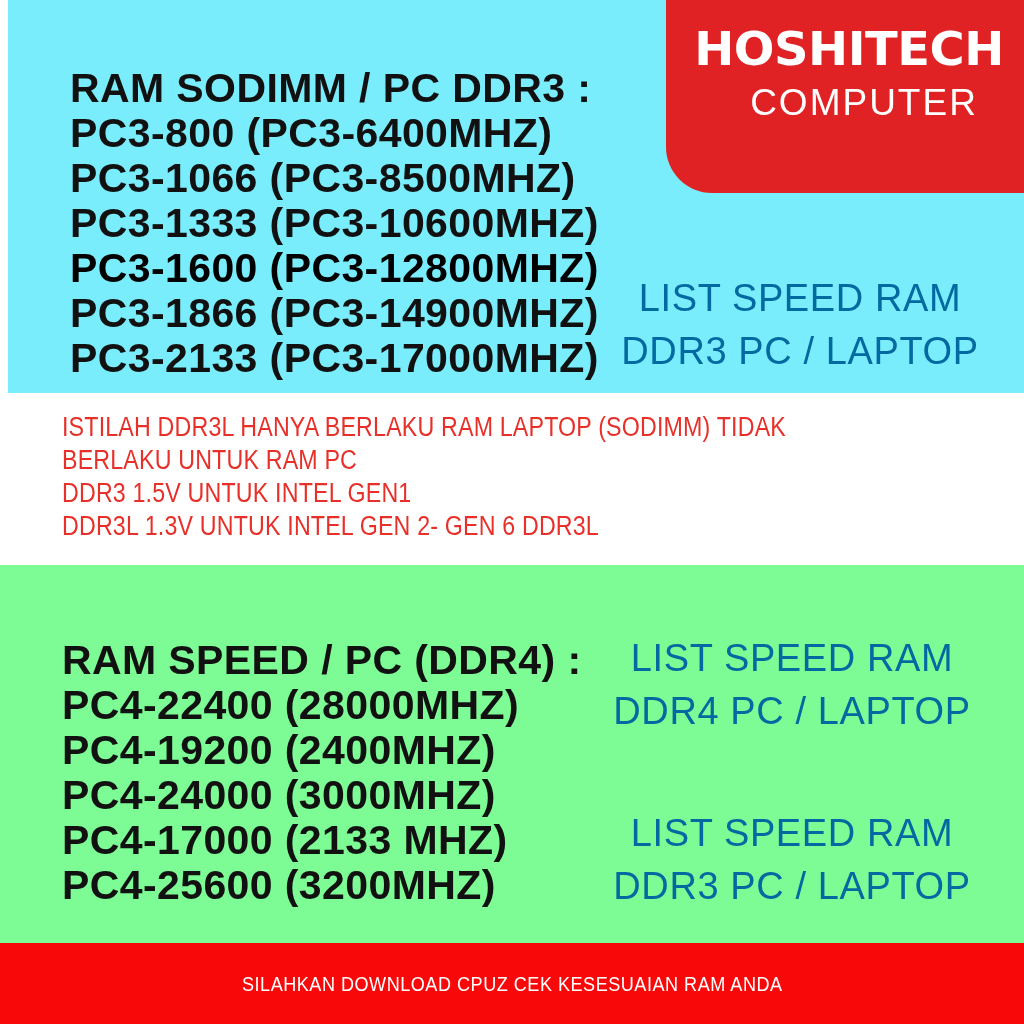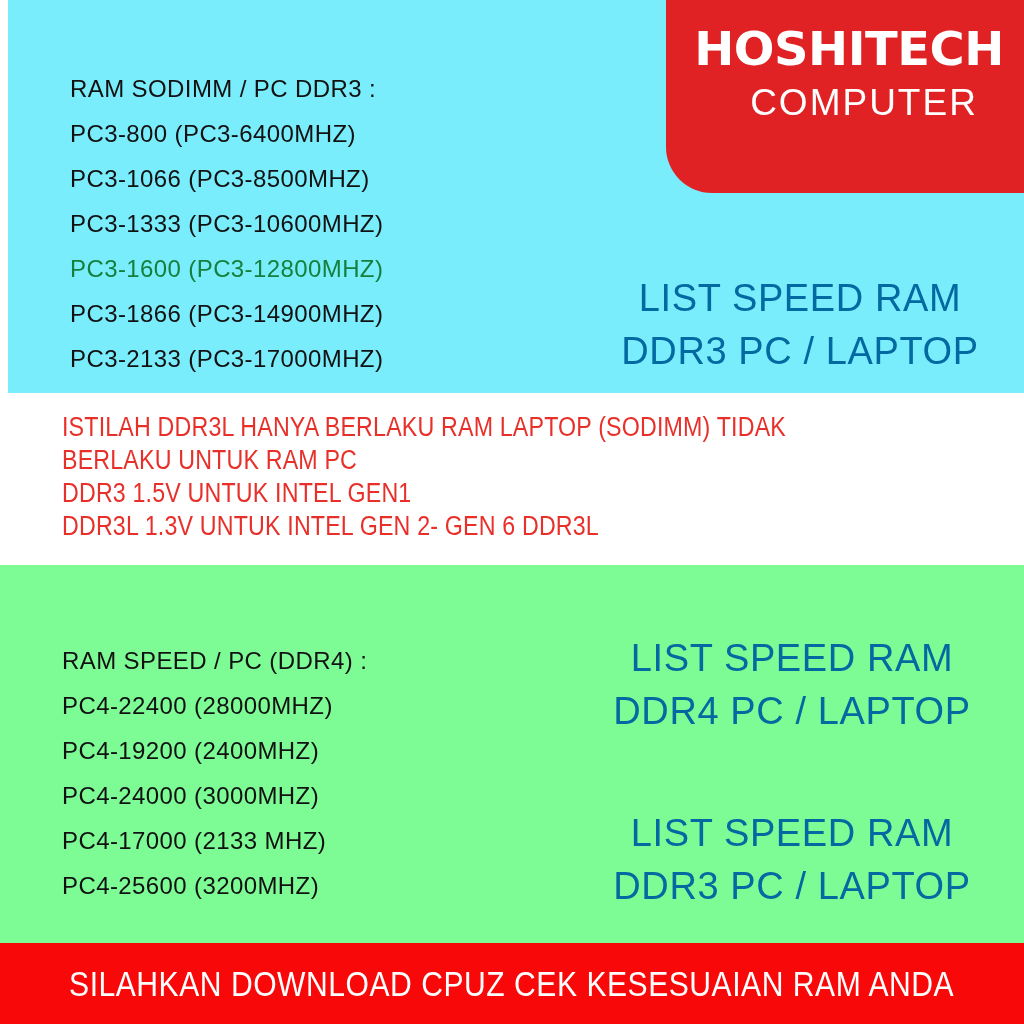--- a/index.html
+++ b/index.html
@@ -58,28 +58,29 @@
     line-height: 1.15;
     padding-left: 30px;
     font-family: "Liberation Sans", sans-serif;
     margin-top: 9px;
   }
 
   
   .speed-list {
     position: absolute;
     left: 62px;
-    font-size: 24px;
+    font-size: 41px;
     color: #111111;
     line-height: 45px;
     letter-spacing: 0.4px;
     white-space: nowrap;
+    font-weight: bold;
   }
   .speed-list .row { display: block; }
-  .speed-list .row.hl { color: #15803d; }
+  .speed-list .row.hl { color: #000000; }
   .speed-list .row.head { color: #111111; }
 
   #ddr3-list { top: 66px; }
   #ddr4-list { top: 638px; }
 
   
   .heading-block {
     position: absolute;
     font-size: 38px;
     color: #0369a1;
@@ -140,21 +141,21 @@
   .banner-text {
     position: absolute;
     left: 0;
     top: 0;
     width: 1024px;
     height: 81px;
     display: flex;
     align-items: center;
     justify-content: center;
     color: #ffffff;
-    font-size: 35px;
+    font-size: 21px;
     letter-spacing: 0.6px;
     white-space: nowrap;
   }
   .banner-text span {
     transform: scaleX(0.86);
     display: inline-block;
   }
 </style>
 </head>
 <body>

